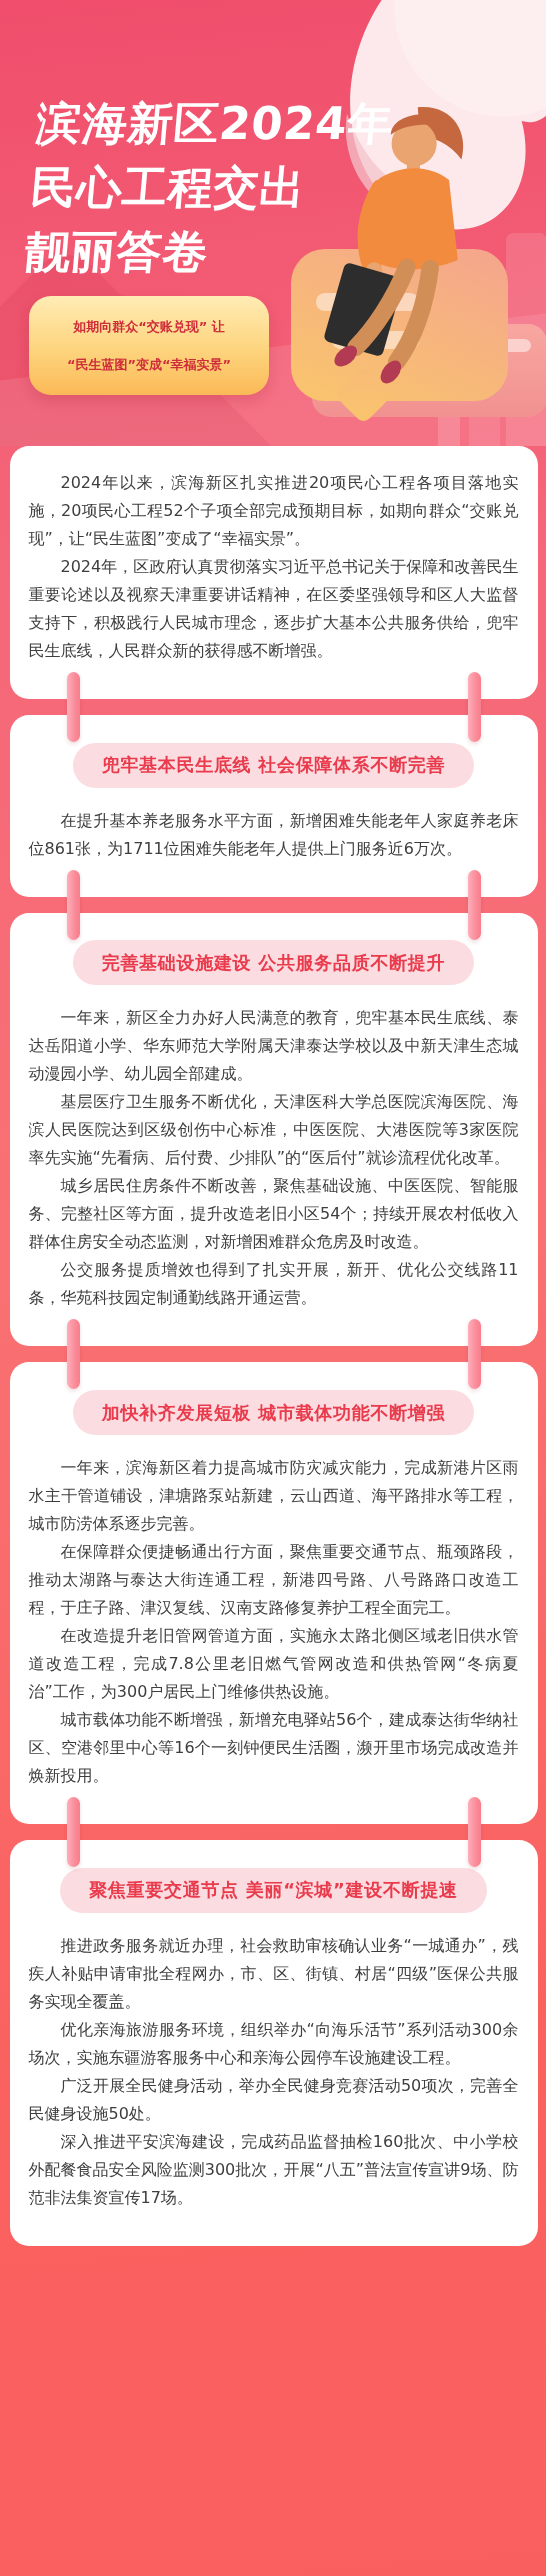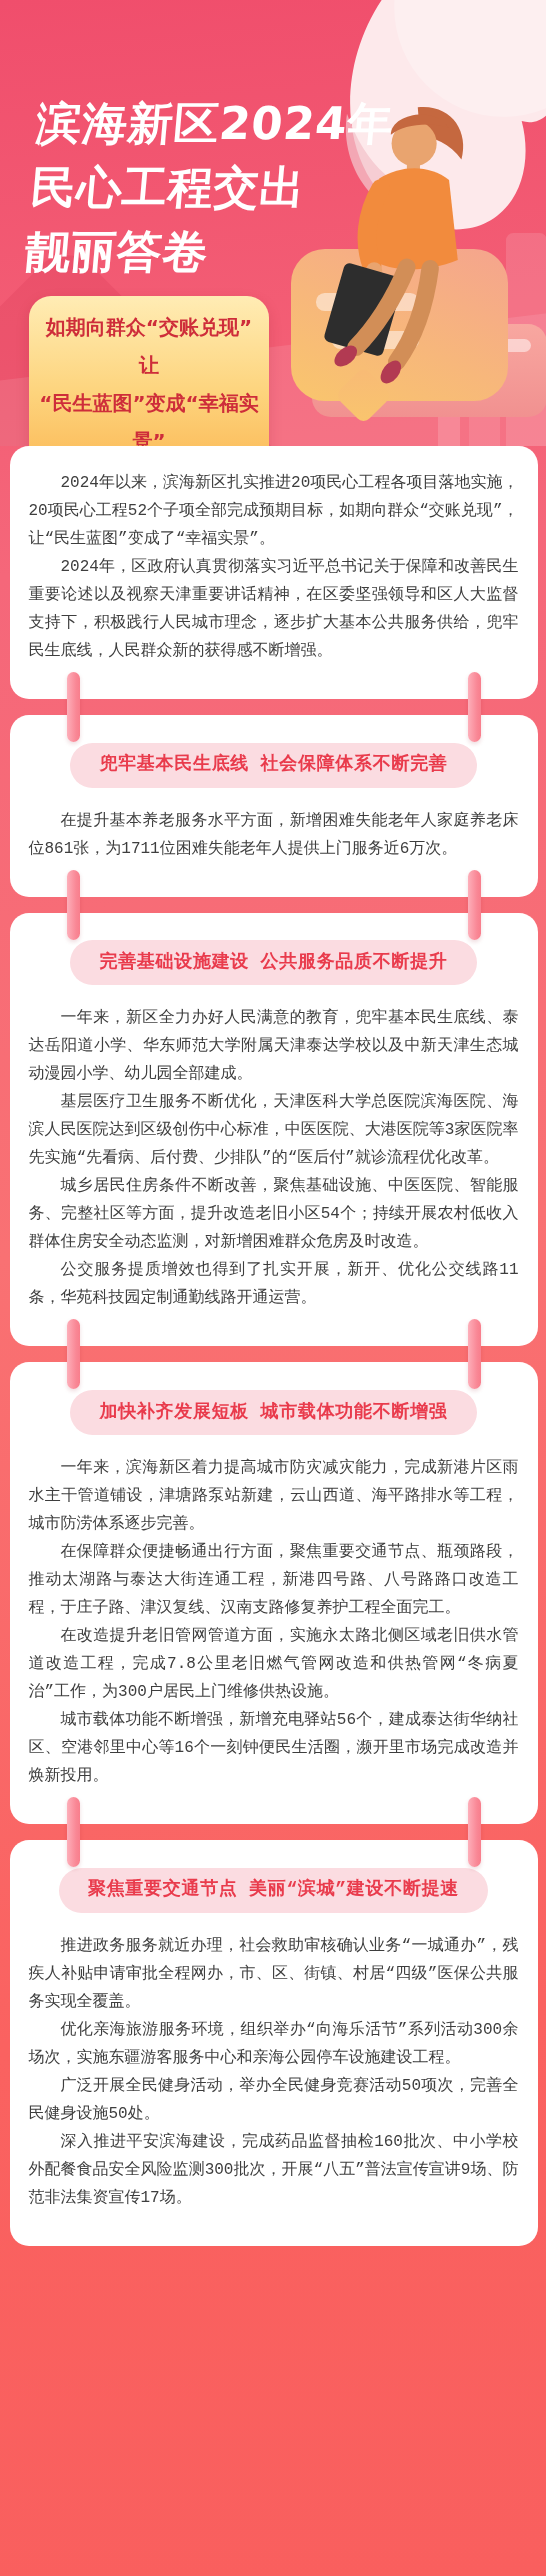--- a/index.html
+++ b/index.html
@@ -27,27 +27,27 @@
     border-radius:8.7px;transform:rotate(45deg);background:linear-gradient(135deg,#F8BA76,#F9C56D);}
   .bubble .bar1{position:absolute;left:25px;top:44px;width:103px;height:17.5px;border-radius:8.7px;
     background:rgba(255,246,240,.55);}
   .bubble .bar2{position:absolute;left:41px;top:82px;width:87px;height:17.5px;border-radius:8.7px;
     background:rgba(255,246,240,.55);}
   .person-svg{position:absolute;left:305px;top:85px;width:211px;height:350px;z-index:4;}
   .hero-title{position:absolute;left:31px;top:92px;z-index:6;margin:0;color:#FFFFFF;
     font-size:45px;line-height:64px;font-weight:700;letter-spacing:0.7px;transform:skewX(-5deg);}
   .hero-title span{display:block;}
   .badge{position:absolute;left:29px;top:296px;z-index:6;width:240px;box-sizing:border-box;
-    padding:11.7px 7.3px;border-radius:22px;text-align:center;font-weight:700;font-size:20px;
+    padding:11.7px 7.3px;border-radius:22px;text-align:center;font-weight:700;font-size:13px;
     line-height:38px;color:#CE2D3A;box-shadow:0 5.8px 13px rgba(150,20,40,.18);
     background:linear-gradient(180deg,#FFECB4 0%,#FDD47D 55%,#FBB957 100%);}
   .badge span{display:block;}
   
   .content{position:relative;z-index:5;padding:0 9.5px;}
-  .card{background:#FFFFFF;border-radius:19px;box-sizing:border-box;padding:23px 19px 34px;font-family:Liberation Mono, monospace;}
+  .card{background:#FFFFFF;border-radius:19px;box-sizing:border-box;padding:23px 19px 34px;}
   .card p{margin:0;font-size:16px;line-height:28px;color:#3E3E3E;text-align:justify;text-indent:2em;}
   .section-card{padding-top:19px;}
   .pill-title{display:block;width:max-content;max-width:94%;margin:8.7px auto 19px;
     background:#FBDCE1;color:#E93B4C;font-size:18px;font-weight:700;padding:11.7px 29px;
     border-radius:728px;letter-spacing:0.7px;line-height:1.2;}
   .divider{position:relative;height:16px;}
   .divider .pill{position:absolute;top:50%;transform:translateY(-50%);width:13px;height:70px;
     border-radius:7.3px;z-index:6;box-shadow:0 2.2px 4.4px rgba(150,20,40,.15);
     background:linear-gradient(90deg,#FDAFBA 0%,#F98795 70%,#F87E8C 100%);}
   .pill-left{left:57px;}

